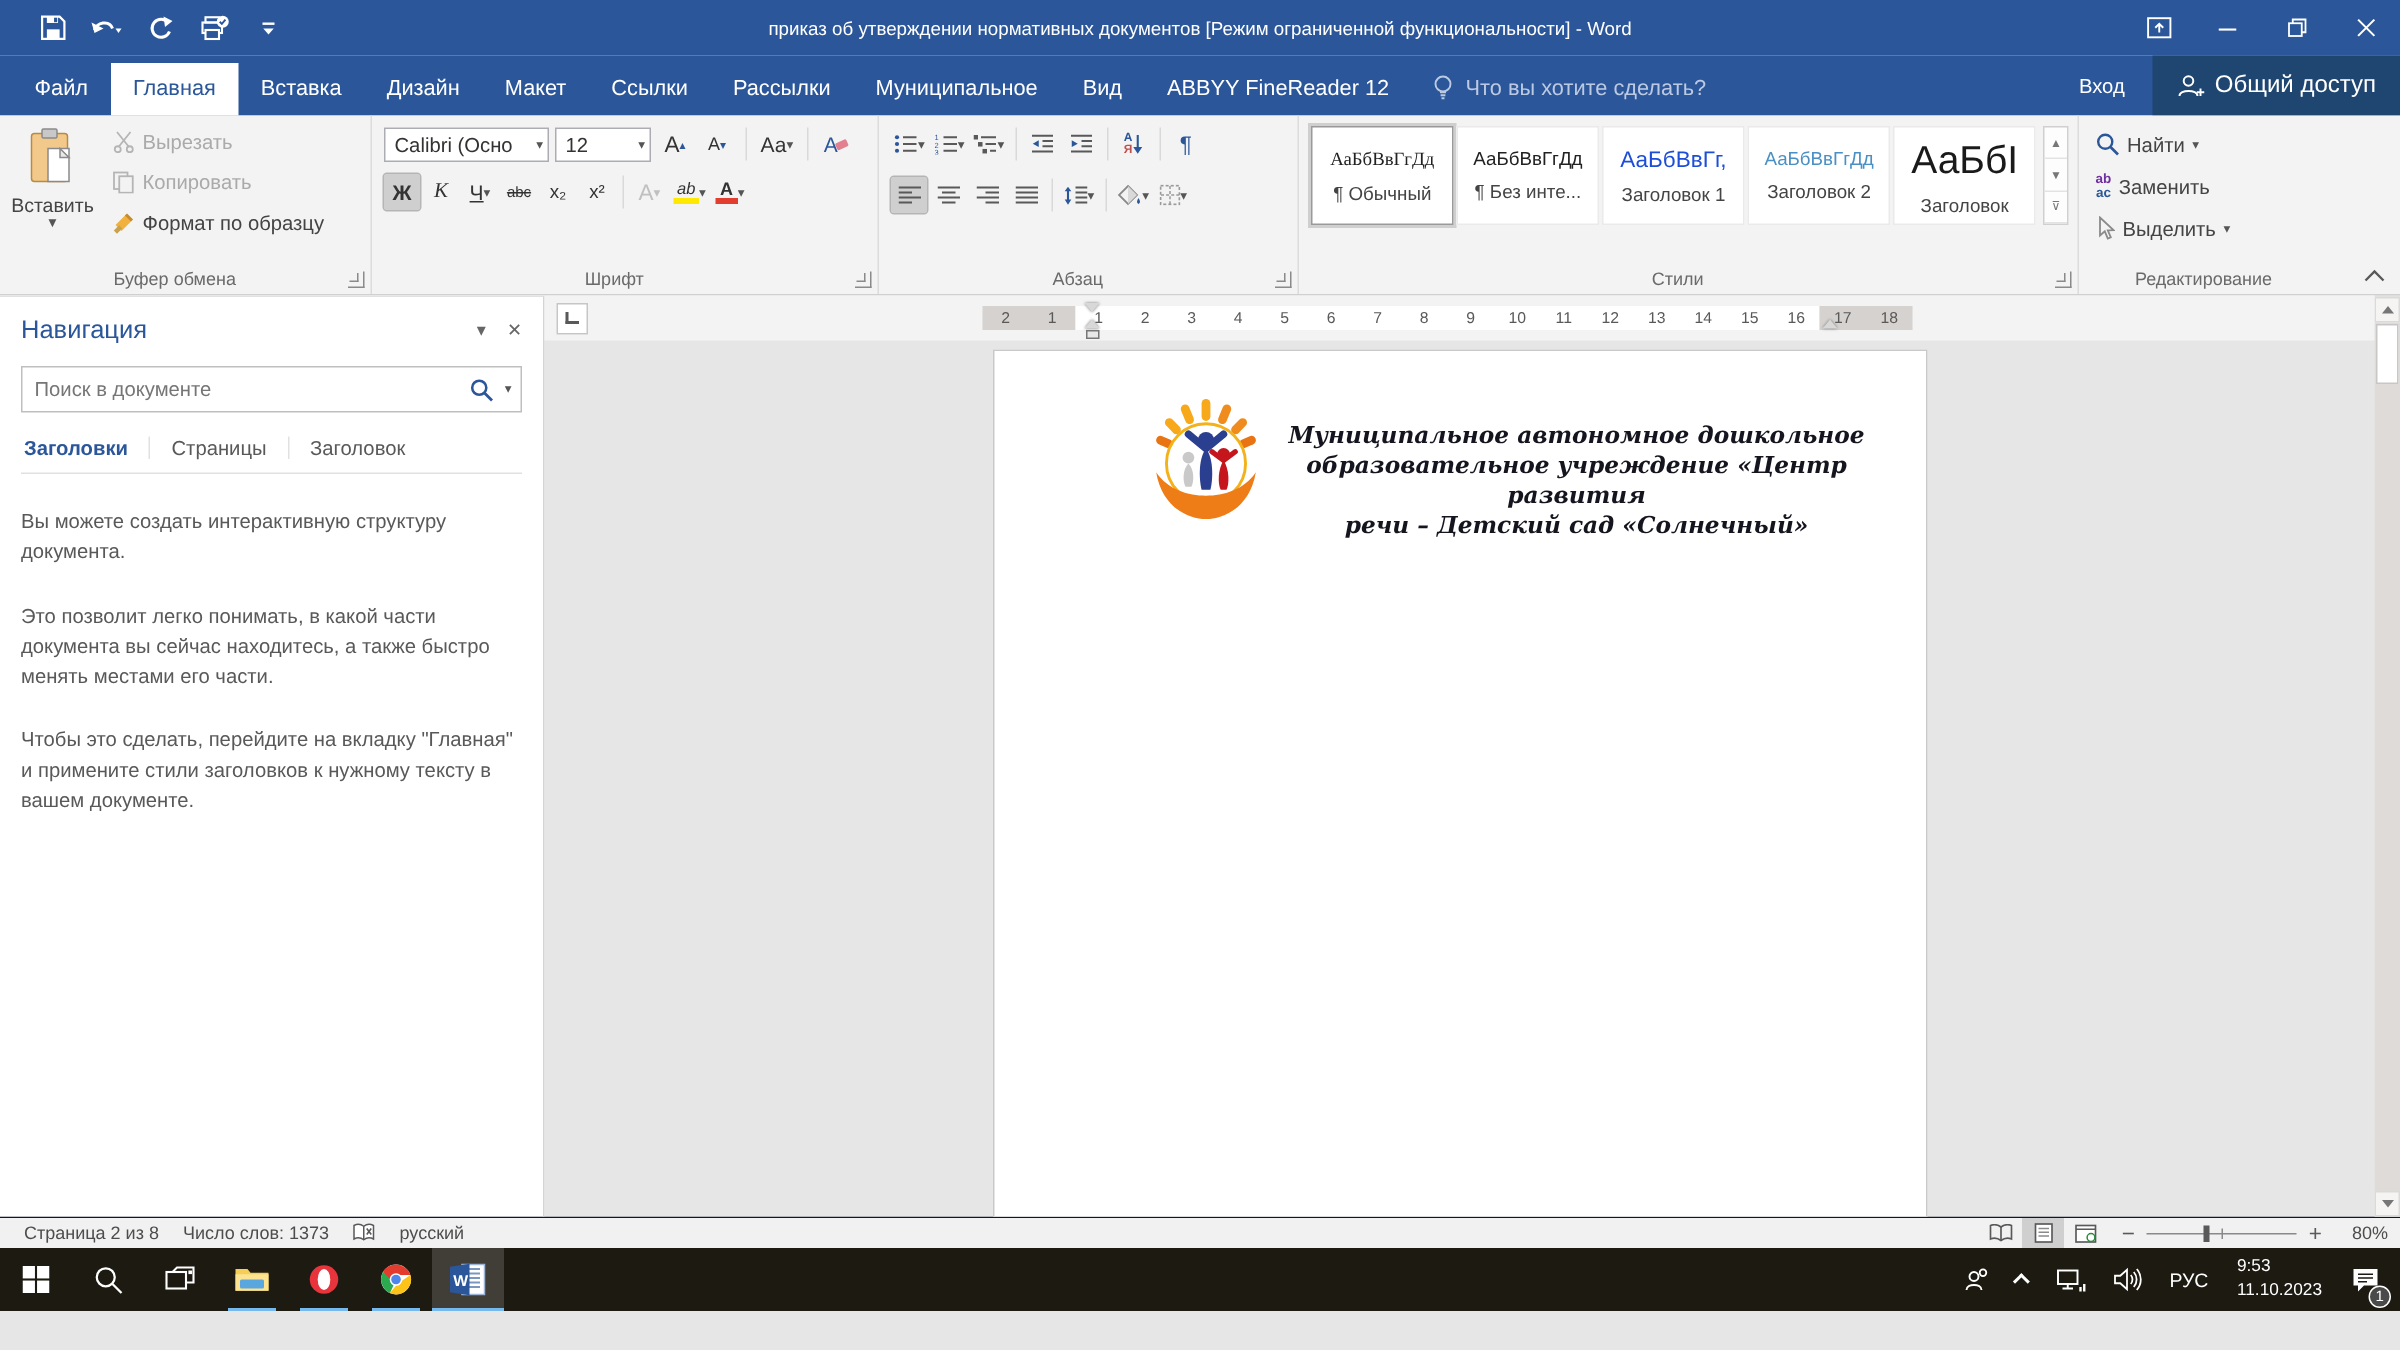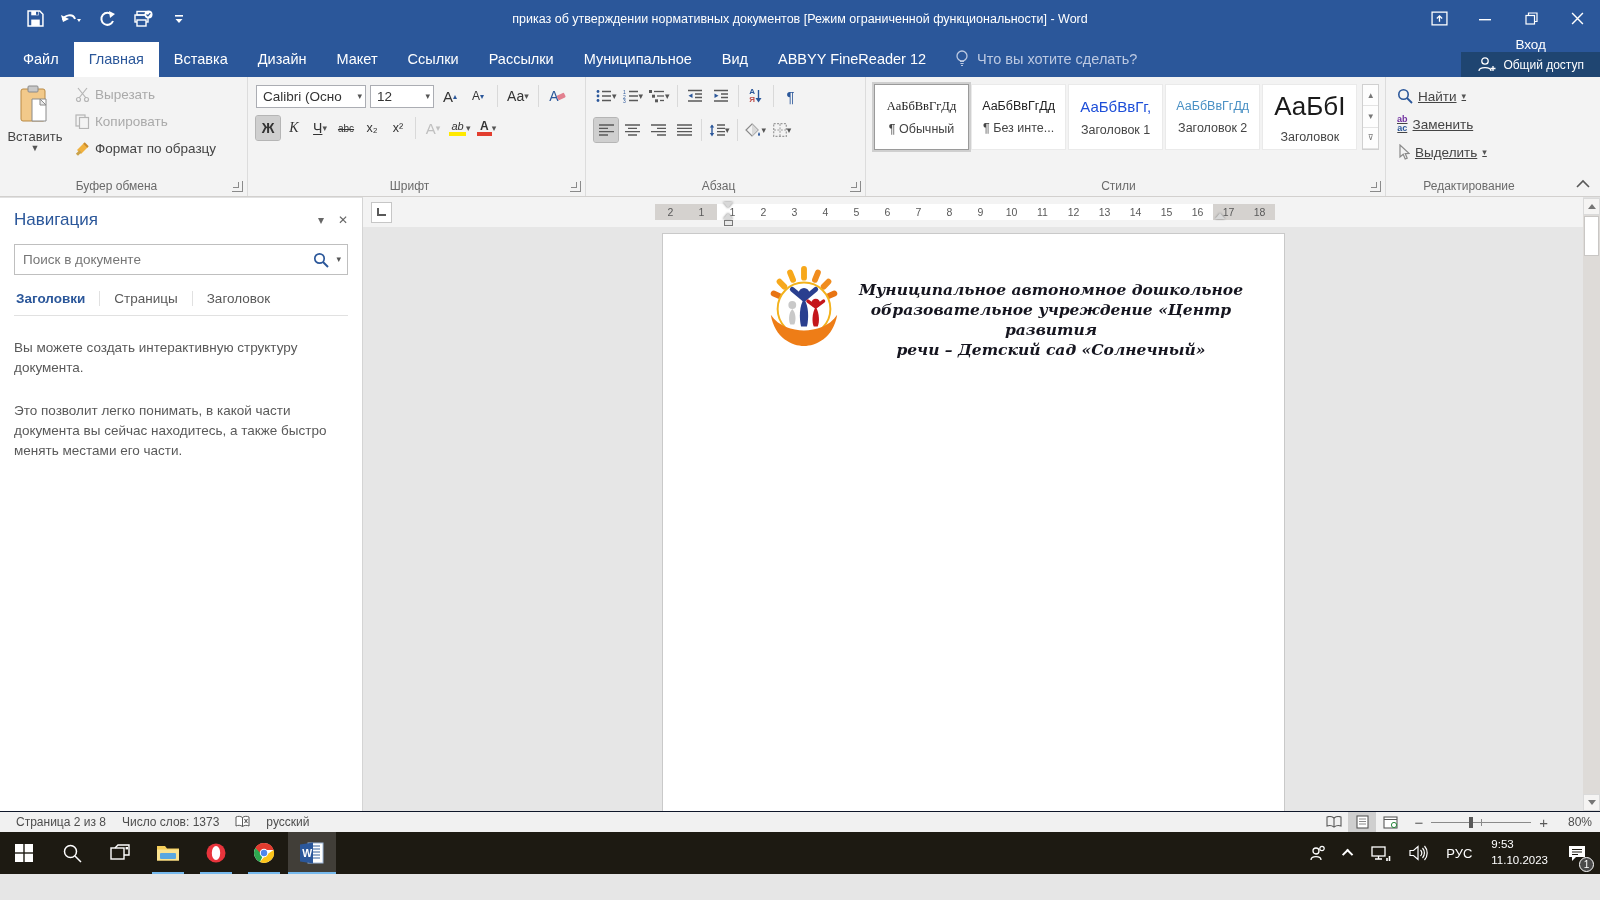--- a/index.html
+++ b/index.html
@@ -13,23 +13,23 @@
   .qat svg { display:block; }
   .win-title { position:absolute; left:0; right:0; text-align:center; font-size:12.5px; pointer-events:none; }
   .win-controls { margin-left:auto; display:flex; align-items:center; height:100%; }
   .win-btn { width:46px; height:100%; display:flex; align-items:center; justify-content:center; cursor:pointer; }
 
   
   .tabrow { height:40px; background:#2b579a; display:flex; align-items:flex-end; color:#fff; padding-left:8px; }
   .tab { padding:9px 15px 10px; font-size:14.5px; cursor:pointer; white-space:nowrap; }
   .tab.active { background:#fff; color:#2b579a; }
   .tellme { display:flex; align-items:center; gap:8px; color:#bcc9e2; padding:9px 14px 10px; font-size:14.5px; cursor:text; }
-  .tabrow-right { margin-left:auto; display:flex; align-items:center; height:100%;flex-direction:column; }
+  .tabrow-right { margin-left:auto; display:flex; align-items:center; height:100%; }
   .signin { padding:0 18px; font-size:13.5px; cursor:pointer; }
-  .share { background:#1f4571; height:100%; display:flex; align-items:center; gap:7px; padding:0 16px; font-size:12px; cursor:pointer; }
+  .share { background:#1f4571; height:100%; display:flex; align-items:center; gap:7px; padding:0 16px; font-size:16px; cursor:pointer; }
 
   
   .ribbon { height:120px; background:#f3f3f3; border-bottom:1px solid #d2d0ce; display:flex; position:relative; }
   .rgroup { position:relative; border-right:1px solid #dcdcdc; padding:5px 6px 20px; }
   .rgroup-label { position:absolute; bottom:3px; left:0; right:14px; text-align:center; color:#6a6a6a; font-size:12px; white-space:nowrap; }
   .launcher { position:absolute; right:4px; bottom:4px; width:11px; height:11px; border-right:1px solid #8a8a8a; border-bottom:1px solid #8a8a8a; cursor:pointer; }
   .launcher::after { content:""; position:absolute; right:2px; bottom:2px; width:5px; height:5px; border-right:1.5px solid #8a8a8a; border-bottom:1.5px solid #8a8a8a; transform:translate(-1px,-1px); }
   .rbtn { display:flex; align-items:center; gap:5px; padding:3px 5px; border-radius:2px; cursor:pointer; font-size:13.5px; color:#444; }
   .rbtn.disabled { color:#aaa; cursor:default; }
   .paste-btn { width:58px; text-align:center; display:flex; flex-direction:column; align-items:center; cursor:pointer; padding-top:3px; }
@@ -490,21 +490,21 @@
       <div class="gallery-scroll">
         <div>▲</div>
         <div>▼</div>
         <div>⊽</div>
       </div>
     </div>
     <span class="rgroup-label">Стили</span>
     <span class="launcher"></span>
   </div>
 
-  <div class="rgroup" style="width:180px; border-right:none; padding-top:8px;text-decoration:underline;">
+  <div class="rgroup" style="width:180px; border-right:none; padding-top:8px;">
     <div class="rbtn">
       <svg width="16" height="16" viewBox="0 0 16 16">
           <circle cx="6.5" cy="6.5" r="4.7" fill="none" stroke="#2b579a" stroke-width="1.6"></circle>
           <path d="M10 10 L15 15" stroke="#2b579a" stroke-width="1.8"></path>
         </svg>
       <span>Найти</span>
         <span class="caret">▾</span>
     </div>
     <div class="rbtn" style="margin-top:5px;">
       <span class="fontbtn" style="font-size:9px; font-weight:bold; line-height:1;">
@@ -549,20 +549,21 @@
       <span class="caret" style="margin-left:7px;">▾</span>
     </div>
     <div class="nav-tabs">
       <span class="nav-tab active">Заголовки</span>
       <span class="nav-tab">Страницы</span>
       <span class="nav-tab">Заголовок</span>
     </div>
     <div class="nav-body">
       <p>Вы можете создать интерактивную структуру документа.</p>
       <p>Это позволит легко понимать, в какой части документа вы сейчас находитесь, а также быстро менять местами его части.</p>
+      <p>Чтобы это сделать, перейдите на вкладку "Главная" и примените стили заголовков к нужному тексту в вашем документе.</p>
     </div>
   </div>
 
   <div class="docside">
     <div class="rulerbar">
       <span class="tabsel">
           <i></i>
         </span>
       <div class="ruler">
         <span class="rseg gray">

